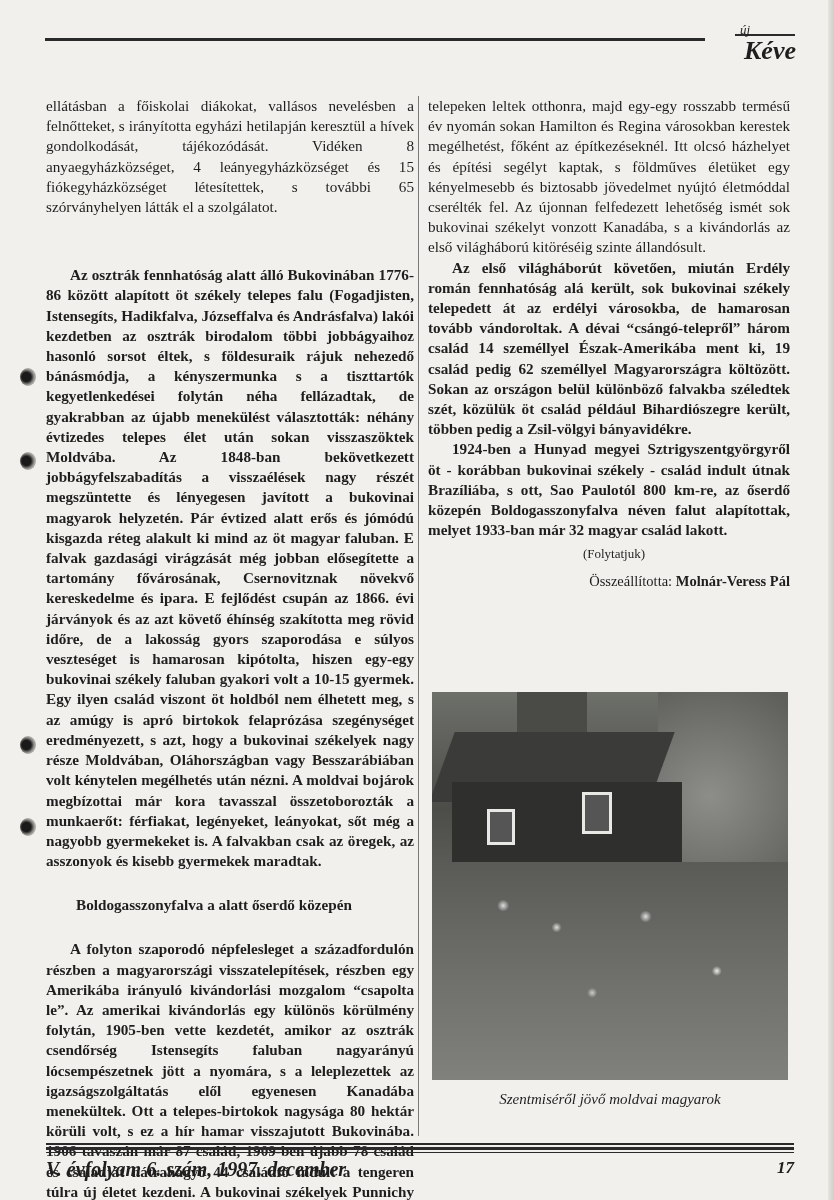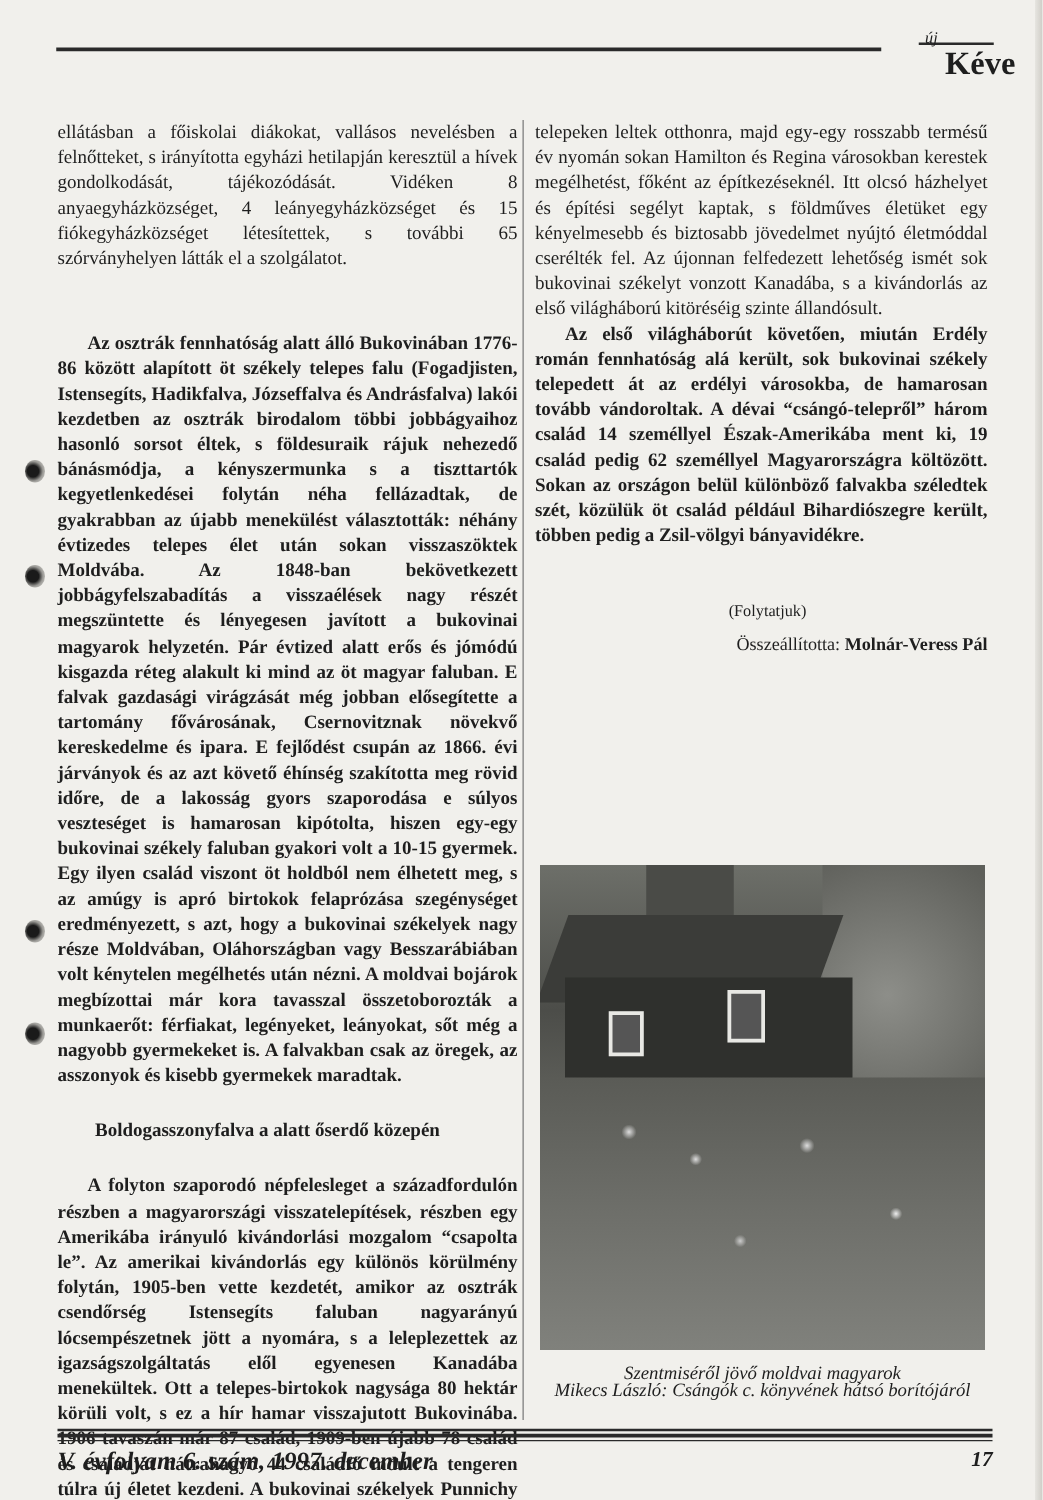--- a/index.html
+++ b/index.html
@@ -7,31 +7,31 @@
     width: 834px; height: 1200px; position: relative; overflow: hidden;
     background: #f1f0ec;
     font-family: "Liberation Serif", "DejaVu Serif", serif;
     color: #1e1e1e;
   }
   .edge-right { position: absolute; right: 0; top: 0; width: 6px; height: 1200px; background: linear-gradient(to right, #e6e5e0, #cfcdc7); }
   .header-rule { position: absolute; left: 45px; top: 38px; width: 660px; height: 3px; background: #2a2a2a; }
   .header-rule2 { position: absolute; left: 735px; top: 34px; width: 60px; height: 2px; background: #2a2a2a; }
   .logo { position: absolute; left: 736px; top: 22px; width: 70px; height: 50px; }
   .logo-uj { position: absolute; left: 4px; top: 0px; font-style: italic; font-size: 13px; font-weight: normal; }
-  .logo-keve { position: absolute; left: 20px; top: 14px; font-weight: bold; font-size: 26px; letter-spacing: 0px; }
+  .logo-keve { position: absolute; left: 8px; top: 14px; font-style: italic; font-weight: bold; font-size: 26px; letter-spacing: 0px; }
 
   .col { position: absolute; top: 96px; font-size: 15.2px; line-height: 20.2px; text-align: justify; }
   .col-left { left: 46px; width: 368px; }
   .col-right { left: 428px; width: 362px; }
   .col p { margin: 0; }
   .col p.indent { text-indent: 24px; font-weight: bold; }
   .col h3 { margin: 0; font-size: 15.2px; font-weight: bold; line-height: 20px; padding-left: 30px; }
   .divider { position: absolute; left: 418px; top: 96px; width: 1px; height: 1040px; background: #7a7a7a; }
   .gap-lg { height: 24px; }
-  .folytat { font-size: 13px; text-align: center; margin-top: 40px; padding-left: 10px; }
+  .folytat { font-size: 13px; text-align: center; margin-top: 4px; padding-left: 10px; }
   .credit { text-align: right; font-size: 14.5px; margin-top: 6px; }
   .credit b { font-weight: bold; }
 
   .photo {
     position: absolute; left: 432px; top: 692px; width: 356px; height: 388px;
     background:
       radial-gradient(ellipse 80px 40px at 70% 20%, rgba(255,255,255,0.25), transparent),
       linear-gradient(180deg, #6d6f69 0%, #4c4d49 30%, #5b5c57 45%, #777873 60%, #6a6b66 80%, #7c7d78 100%);
     overflow: hidden;
   }
@@ -87,38 +87,38 @@
   <h3>Boldogasszonyfalva a alatt őserdő közepén</h3>
   <div class="gap-lg"></div>
   <p class="indent">A folyton szaporodó népfelesleget a századfordulón részben a magyarországi visszatelepítések, részben egy Amerikába irányuló kivándorlási mozgalom “csapolta le”. Az amerikai kivándorlás egy különös körülmény folytán, 1905-ben vette kezdetét, amikor az osztrák csendőrség Istensegíts faluban nagyarányú lócsempészetnek jött a nyomára, s a leleplezettek az igazságszolgáltatás elől egyenesen Kanadába menekültek. Ott a telepes-birtokok nagysága 80 hektár körüli volt, s ez a hír hamar visszajutott Bukovinába. 1906 tavaszán már 87 család, 1909-ben újabb 78 család és családját hátrahagyó 44 családfő indult a tengeren túlra új életet kezdeni. A bukovinai székelyek Punnichy és Hapkins farmertelepeken, valamint a korábbi keletkezésű Eszterháza, Székelyföld és Máriavölgy magyar</p>
 </div>
 
 <div class="divider"></div>
 
 <div class="col col-right">
   <p>telepeken leltek otthonra, majd egy-egy rosszabb termésű év nyomán sokan Hamilton és Regina városokban kerestek megélhetést, főként az építkezéseknél. Itt olcsó házhelyet és építési segélyt kaptak, s földműves életüket egy kényelmesebb és biztosabb jövedelmet nyújtó életmóddal cserélték fel. Az újonnan felfedezett lehetőség ismét sok bukovinai székelyt vonzott Kanadába, s a kivándorlás az első világháború kitöréséig szinte állandósult.</p>
   <p class="indent">Az első világháborút követően, miután Erdély román fennhatóság alá került, sok bukovinai székely telepedett át az erdélyi városokba, de hamarosan tovább vándoroltak. A dévai “csángó-telepről” három család 14 személlyel Észak-Amerikába ment ki, 19 család pedig 62 személlyel Magyarországra költözött. Sokan az országon belül különböző falvakba széledtek szét, közülük öt család például Bihardiószegre került, többen pedig a Zsil-völgyi bányavidékre.</p>
+  <p class="indent">1924-ben a Hunyad megyei Sztrigyszentgyörgyről öt - korábban bukovinai székely - család indult útnak Brazíliába, s ott, Sao Paulotól 800 km-re, az őserdő közepén Boldogasszonyfalva néven falut alapítottak, melyet 1933-ban már 32 magyar család lakott.</p>
   <div class="folytat">(Folytatjuk)</div>
   <div class="credit">
     <span>Összeállította:</span>
     <b>Molnár-Veress Pál</b>
   </div>
 </div>
 
 <div class="photo">
   <div class="trees"></div>
   <div class="tower"></div>
   <div class="roof"></div>
   <div class="house"></div>
   <div class="win1"></div>
   <div class="win2"></div>
   <div class="crowd"></div>
 </div>
 <div class="caption">
   <div>Szentmiséről jövő moldvai magyarok</div>
-  <div>Mikecs László: Csángók c. könyvének hátsó borítójáról</div>
 </div>
 
 <div class="footer-rule1"></div>
 <div class="footer-rule2"></div>
 <div class="footer-rule3"></div>
 <div class="footer-left">V. évfolyam 6.  szám, 1997. december</div>
 <div class="footer-right">17</div>
 
 </body></html>

